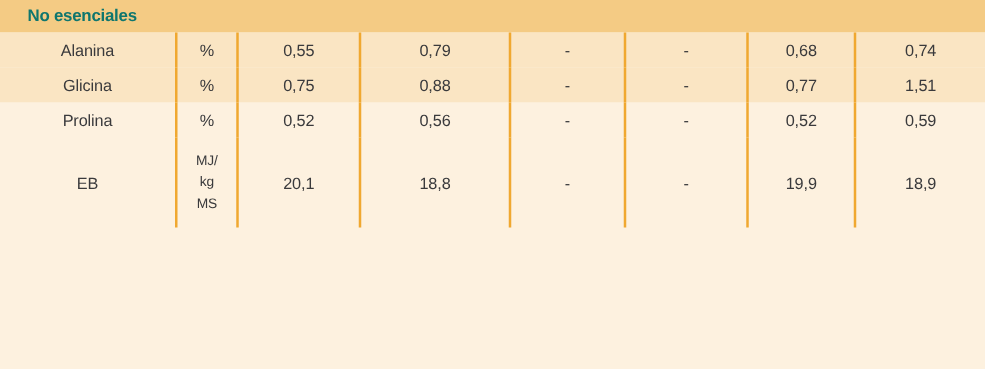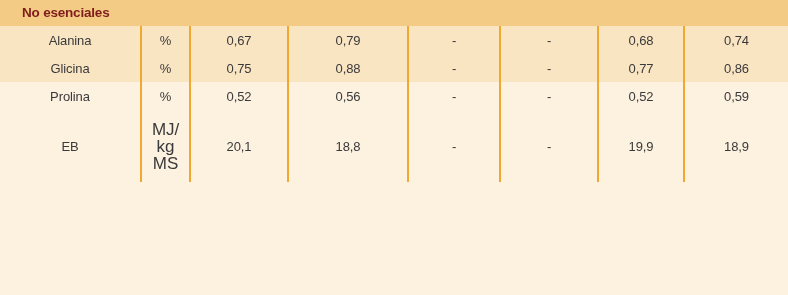--- a/index.html
+++ b/index.html
@@ -43,21 +43,21 @@
     background: #F4CB84;
     height: 26px;
     padding: 0;
     border: none;
   }
   .section-header-label {
     display: block;
     padding-left: 22px;
     font-size: 13.5px;
     font-weight: bold;
-    color: #7f1d1d;
+    color: #0f766e;
     letter-spacing: -0.2px;
     line-height: 26px;
     white-space: nowrap;
   }
 
   
   tr.data-row > td {
     height: 28px;
     padding: 0 2px;
     text-align: center;
@@ -76,21 +76,21 @@
   tr.row-even > td { background: #FDF1DF; }
 
   
   tr.eb-row > td {
     height: 72px;
     background: #FDF1DF;
   }
   .stacked-unit {
     display: block;
     line-height: 17px;
-    font-size: 17px;
+    font-size: 11px;
     color: #3A3A3C;
   }
 </style>
 </head>
 <body>
 
 <div class="table-wrap">
   <table class="data-table">
     <colgroup>
       <col class="c0">
@@ -106,40 +106,40 @@
 
       <tr class="section-header-row">
         <td colspan="8">
           <span class="section-header-label">No esenciales</span>
         </td>
       </tr>
 
       <tr class="data-row row-odd">
         <td class="first-col">Alanina</td>
         <td>%</td>
-        <td>0,67</td>
+        <td>0,55</td>
         <td>0,79</td>
         <td>-</td>
         <td>-</td>
         <td>0,68</td>
         <td>0,74</td>
       </tr>
 
 
 
 
       <tr class="data-row row-odd">
         <td class="first-col">Glicina</td>
         <td>%</td>
         <td>0,75</td>
         <td>0,88</td>
         <td>-</td>
         <td>-</td>
         <td>0,77</td>
-        <td>0,86</td>
+        <td>1,51</td>
       </tr>
 
       <tr class="data-row row-even">
         <td class="first-col">Prolina</td>
         <td>%</td>
         <td>0,52</td>
         <td>0,56</td>
         <td>-</td>
         <td>-</td>
         <td>0,52</td>

